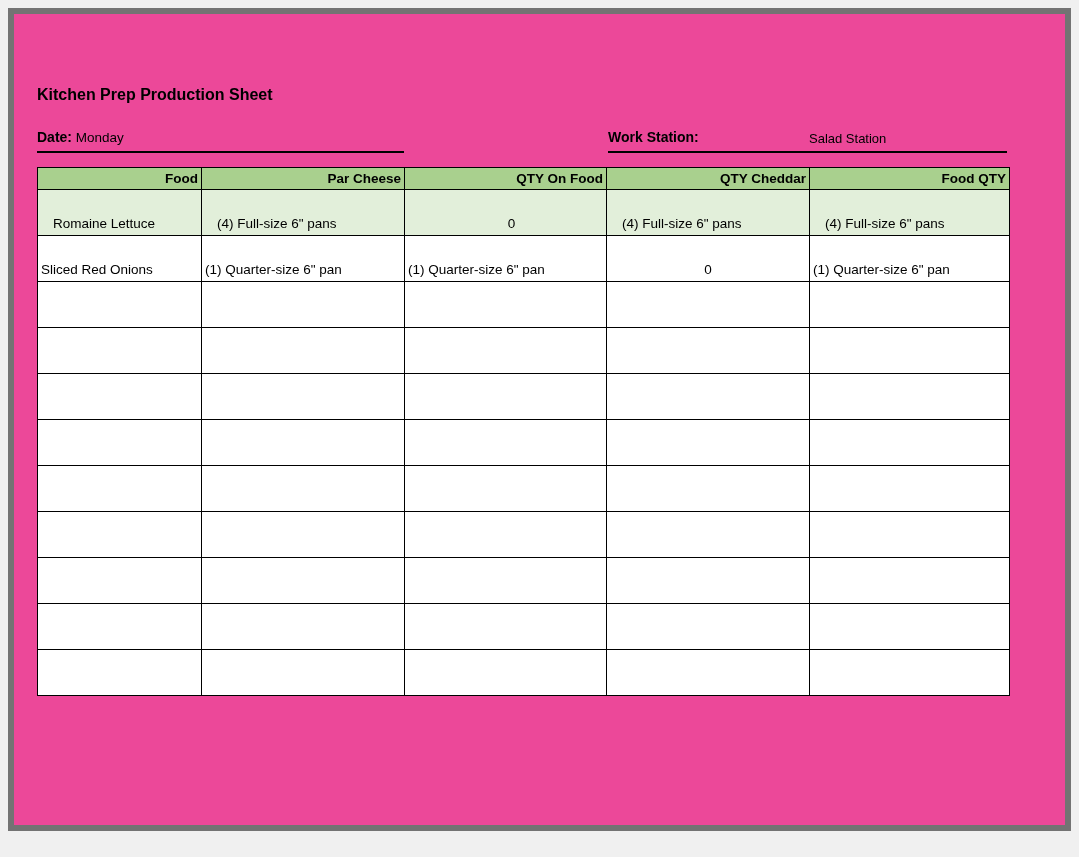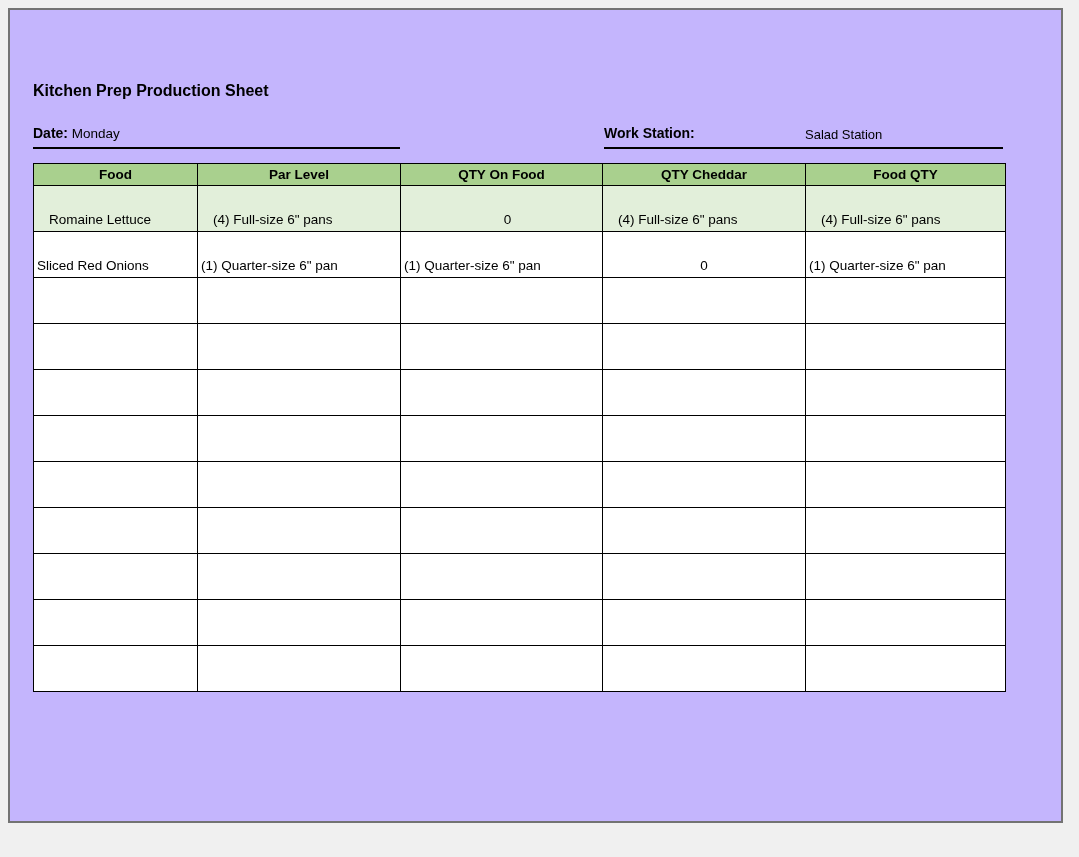--- a/index.html
+++ b/index.html
@@ -16,22 +16,22 @@
     position: relative;
     width: 1079px;
     height: 857px;
   }
   .page {
     position: absolute;
     left: 8px;
     top: 8px;
     width: 1051px;
     height: 811px;
-    background: #c4b5fd;
-    border: 2px solid #737373;
+    background: #ec4899;
+    border: 6px solid #737373;
   }
   .title {
     position: absolute;
     left: 23px;
     top: 72px;
     margin: 0;
     font-size: 16px;
     font-weight: bold;
     white-space: nowrap;
   }
@@ -63,21 +63,21 @@
     border-collapse: collapse;
     table-layout: fixed;
   }
   .prep-table th {
     background: #A9D08E;
     border: 1.5px solid #000;
     height: 21px;
     padding: 0 3px;
     font-size: 13.5px;
     font-weight: bold;
-    text-align: center;
+    text-align: right;
     vertical-align: middle;
     overflow: hidden;
   }
   .prep-table td {
     border: 1.5px solid #000;
     height: 42px;
     padding: 1px 3px 2px 3px;
     font-size: 13.5px;
     text-align: left;
     vertical-align: bottom;
@@ -110,21 +110,21 @@
       <colgroup>
           <col style="width: 164px;">
           <col style="width: 203px;">
           <col style="width: 202px;">
           <col style="width: 203px;">
           <col style="width: 200px;">
         </colgroup>
       <thead>
         <tr>
             <th>Food</th>
-            <th>Par Level</th>
+            <th>Par Cheese</th>
             <th>QTY On Food</th>
             <th>QTY Cheddar</th>
             <th>Food QTY</th>
           </tr>
       </thead>
       <tbody>
           <tr class="band">
             <td>Romaine Lettuce</td>
             <td>(4) Full-size 6" pans</td>
             <td class="center">0</td>

